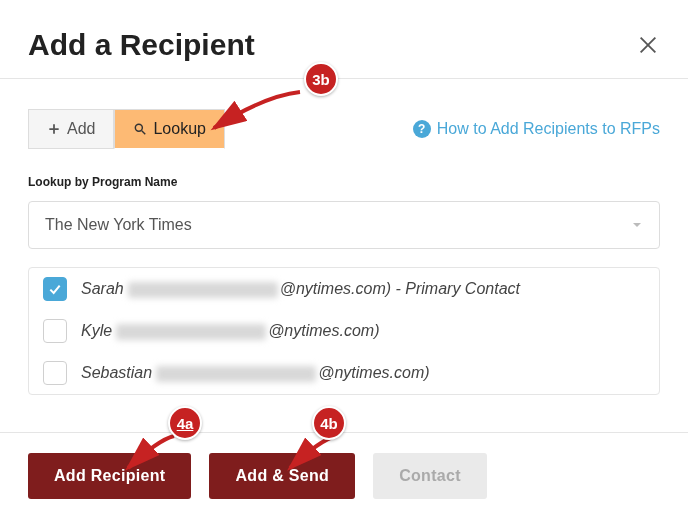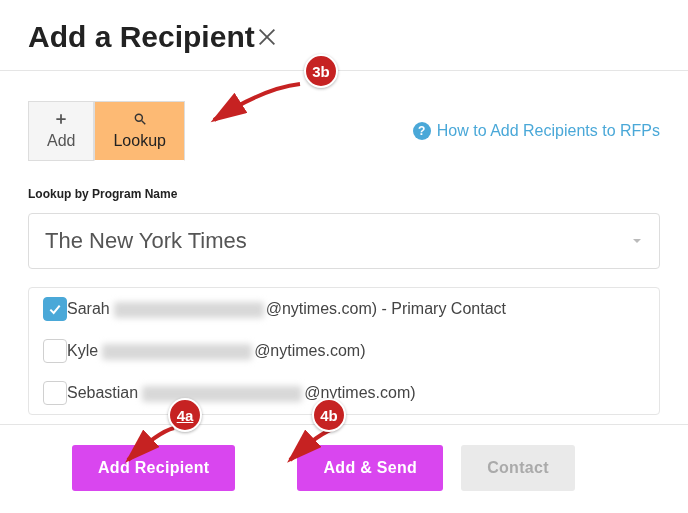--- a/index.html
+++ b/index.html
@@ -1,44 +1,44 @@
 <!DOCTYPE html>
 <html><head>
 <meta charset="utf-8">
 <style>
   * { box-sizing: border-box; margin: 0; padding: 0; }
   html, body { width: 688px; height: 513px; font-family: Arial, Helvetica, sans-serif; background: #fff; color: #333; }
   .modal { width: 688px; height: 513px; position: relative; padding: 0; }
-  .header { display: flex; align-items: center; justify-content: flex-start; padding: 20px 28px 16px 28px; }
+  .header { display: flex; align-items: center; justify-content: space-between; padding: 20px 28px 16px 28px; margin-top: 8px; }
   .title { font-size: 30px; font-weight: 700; color: #222; }
   .close-btn { width: 24px; height: 24px; cursor: pointer; display: flex; align-items: center; justify-content: center; }
   .close-btn svg { width: 22px; height: 22px; stroke: #555; stroke-width: 2; }
   .divider { height: 1px; background: #e5e5e5; width: 100%; }
   .tab-row { display: flex; align-items: center; padding: 30px 28px 0 28px; position: relative; }
   .tabs { display: flex; border-bottom: 1px solid #ddd; }
-  .tab { padding: 10px 18px; font-size: 16px; color: #555; background: #f5f5f5; border: 1px solid #ddd; border-bottom: none; display: flex; align-items: center; gap: 6px; cursor: pointer; flex-direction: column; }
+  .tab { padding: 10px 18px; font-size: 16px; color: #555; background: #f5f5f5; border: 1px solid #ddd; border-bottom: none; display: flex; align-items: center; gap: 6px; cursor: pointer; }
   .tab.active { background: #fdba74; border-bottom: 1px solid #fff; margin-bottom: -1px; color: #222; }
   .tab svg { width: 14px; height: 14px; }
   .help-link { margin-left: auto; color: #4aa8d8; font-size: 16px; display: flex; align-items: center; gap: 6px; cursor: pointer; }
   .help-link .q { width: 18px; height: 18px; border-radius: 50%; background: #4aa8d8; color: #fff; font-size: 12px; font-weight: 700; display: flex; align-items: center; justify-content: center; }
   .section { padding: 26px 28px 0 28px; }
   .label { font-size: 12px; font-weight: 700; color: #222; margin-bottom: 12px; }
-  .select { width: 100%; border: 1px solid #ddd; border-radius: 4px; padding: 14px 16px; font-size: 22px; color: #555; display: flex; align-items: center; justify-content: space-between; cursor: pointer; }
+  .select { width: 100%; border: 1px solid #ddd; border-radius: 4px; padding: 14px 16px; font-size: 16px; color: #555; display: flex; align-items: center; justify-content: space-between; cursor: pointer; }
   .select svg { width: 12px; height: 12px; fill: #bbb; }
   .list { margin: 18px 28px 0 28px; border: 1px solid #e5e5e5; border-radius: 4px; }
-  .row { display: flex; align-items: center; padding: 9px 14px; gap: 0; font-size: 16px; color: #444; }
+  .row { display: flex; align-items: center; padding: 9px 14px; gap: 14px; font-size: 16px; color: #444; font-style: italic; }
   .chk { width: 24px; height: 24px; border: 1px solid #d0d0d0; border-radius: 4px; background: #fff; display: flex; align-items: center; justify-content: center; cursor: pointer; flex-shrink: 0; }
   .chk.checked { background: #4aa8d8; border-color: #4aa8d8; }
   .chk svg { width: 16px; height: 16px; stroke: #fff; stroke-width: 3; fill: none; }
   .name-part { margin-right: 4px; }
   .blur { display: inline-block; height: 16px; border-radius: 3px; background: #d8d8d8; filter: blur(3px); vertical-align: middle; }
   .email-part { margin-left: 2px; }
   .footer { position: absolute; bottom: 0; left: 0; right: 0; padding: 20px 28px 22px 28px; border-top: 1px solid #e5e5e5; display: flex; gap: 18px; }
   .btn { padding: 14px 26px; font-size: 16px; font-weight: 600; border: none; border-radius: 3px; cursor: pointer; letter-spacing: 0.3px; }
-  .btn.primary { background: #d946ef; color: #fff; margin-left: 44px; }
+  .btn.primary { background: #7f1d1d; color: #fff; }
   .btn.secondary { background: #eaeaea; color: #aaa; }
   
   .badge { position: absolute; width: 34px; height: 34px; border-radius: 50%; background: #c62222; color: #fff; font-weight: 700; font-size: 15px; display: flex; align-items: center; justify-content: center; border: 2px solid #fff; box-shadow: 0 1px 3px rgba(0,0,0,0.3); z-index: 50; }
   .arrow { position: absolute; z-index: 49; }
 </style>
 </head>
 <body>
 
 <div class="modal">
 

